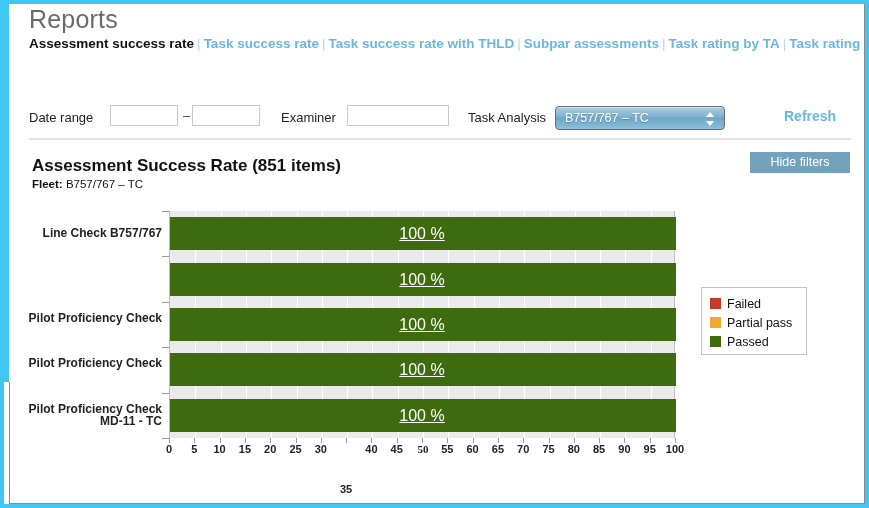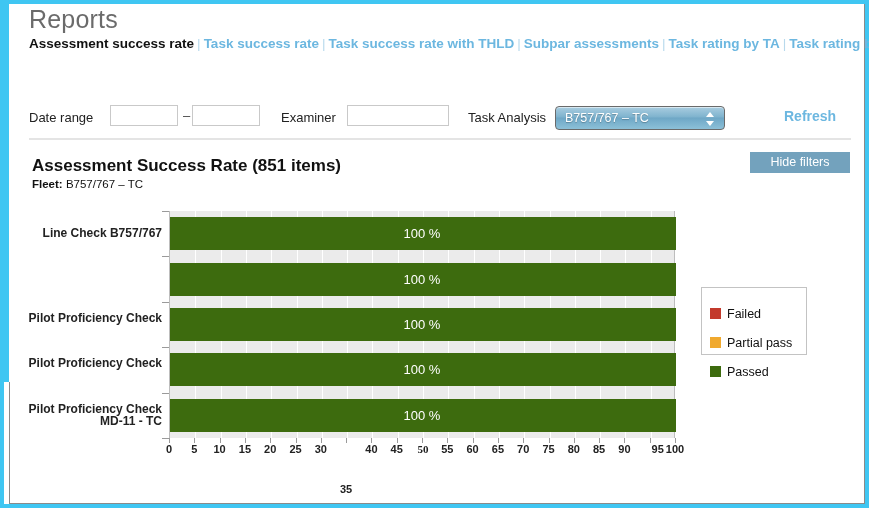--- a/index.html
+++ b/index.html
@@ -234,22 +234,23 @@
     background: #3d6b0e;
     height: 33px;
   }
   .bar-label {
     position: absolute;
     width: 100%;
     top: 50%;
     transform: translateY(-50%);
     text-align: center;
     color: #ffffff;
-    font-size: 13px;
+    font-size: 16px;
     font-family: "Liberation Sans", sans-serif;
+    text-decoration: underline;
   }
 
   .cat-label {
     position: absolute;
     right: 0;
     width: 145px;
     text-align: right;
     font-size: 12px;
     font-weight: bold;
     color: #222222;
@@ -306,21 +307,20 @@
     left: 697px; top: 283px;
     width: 106px; height: 68px;
     background: #ffffff;
     border: 1px solid #c3c3c3;
     padding: 6px 0 0 8px;
   }
   .legend-row {
     height: 19px;
     display: flex;
     align-items: center;
-    margin-top: 10px;
   }
   .legend-swatch {
     width: 11px; height: 11px;
     margin-right: 6px;
     flex: 0 0 auto;
   }
   .legend-text {
     font-size: 12.5px;
     color: #111111;
   }
@@ -464,21 +464,21 @@
           <div class="tick-label" style="left: 227.7px;">45</div>
           <div class="tick-label" style="left: 254px; font-family: Liberation Serif, serif;">50</div>
           <div class="tick-label" style="left: 278.3px;">55</div>
           <div class="tick-label" style="left: 303.6px;">60</div>
           <div class="tick-label" style="left: 328.9px;">65</div>
           <div class="tick-label" style="left: 354.2px;">70</div>
           <div class="tick-label" style="left: 379.5px;">75</div>
           <div class="tick-label" style="left: 404.8px;">80</div>
           <div class="tick-label" style="left: 430.1px;">85</div>
           <div class="tick-label" style="left: 455.4px;">90</div>
-          <div class="tick-label" style="left: 480.7px; margin-left: 8px;">95</div>
+          <div class="tick-label" style="left: 480.7px;">95</div>
           <div class="tick-label" style="left: 506px;">100</div>
         </div>
 
       <div id="legend">
           <div class="legend-row">
             <span class="legend-swatch" style="background: rgb(195, 58, 44);"></span>
             <span class="legend-text">Failed</span>
           </div>
           <div class="legend-row">
             <span class="legend-swatch" style="background: rgb(240, 169, 46);"></span>

